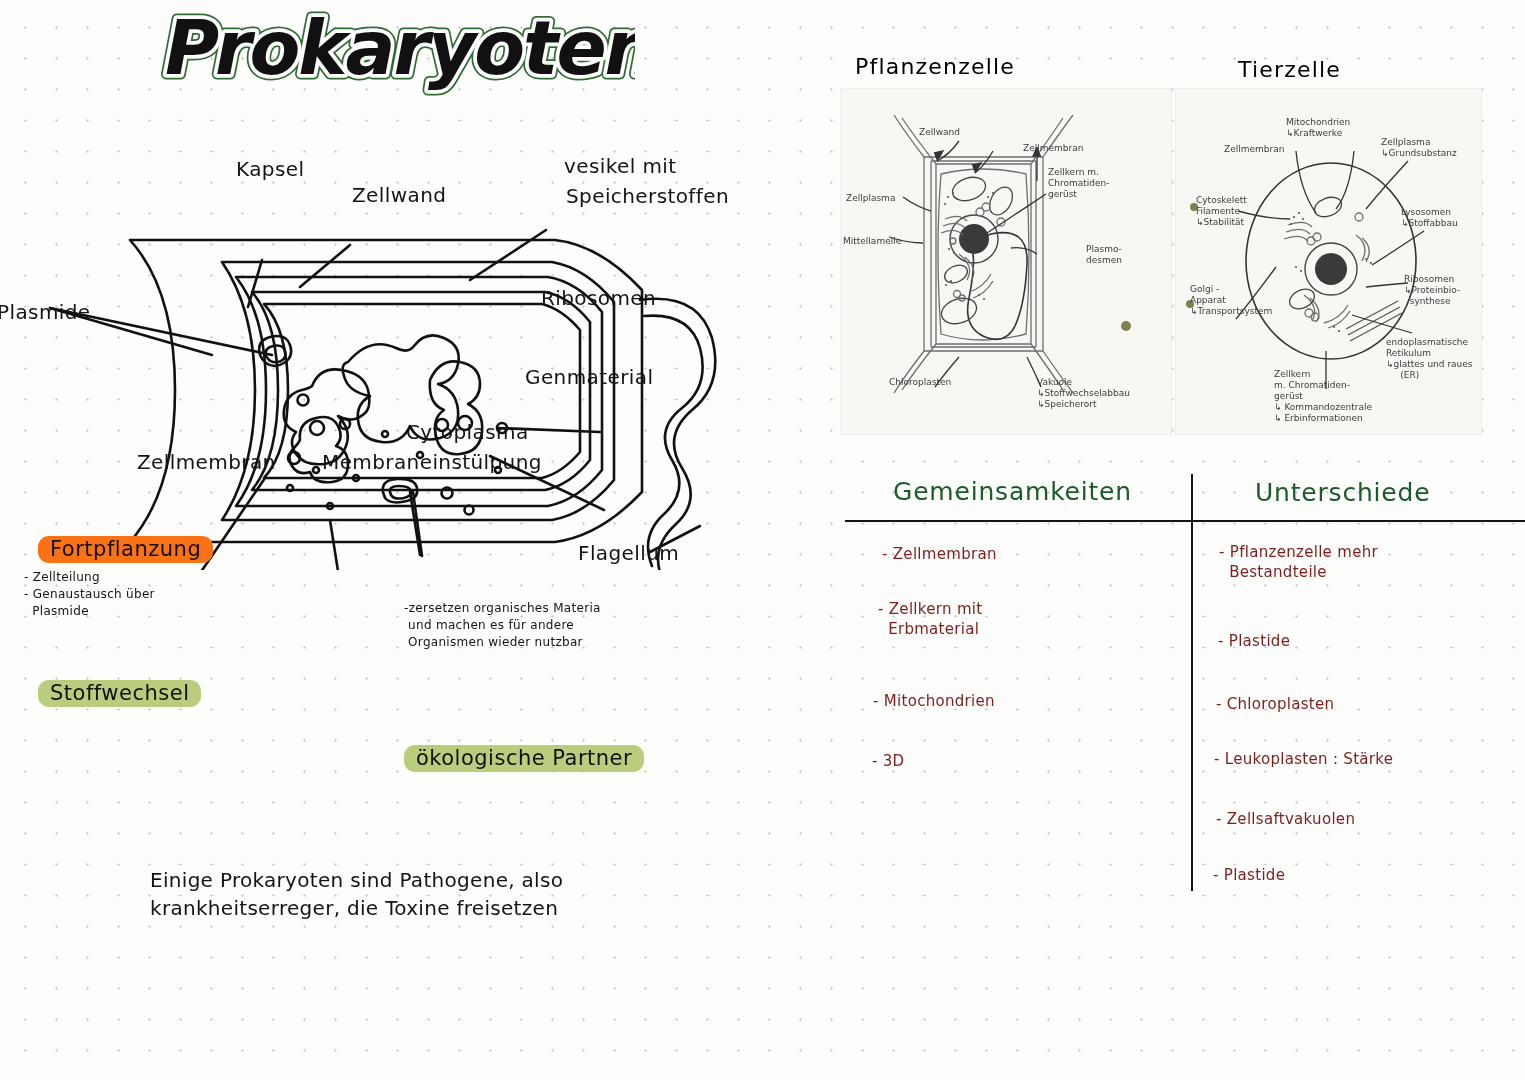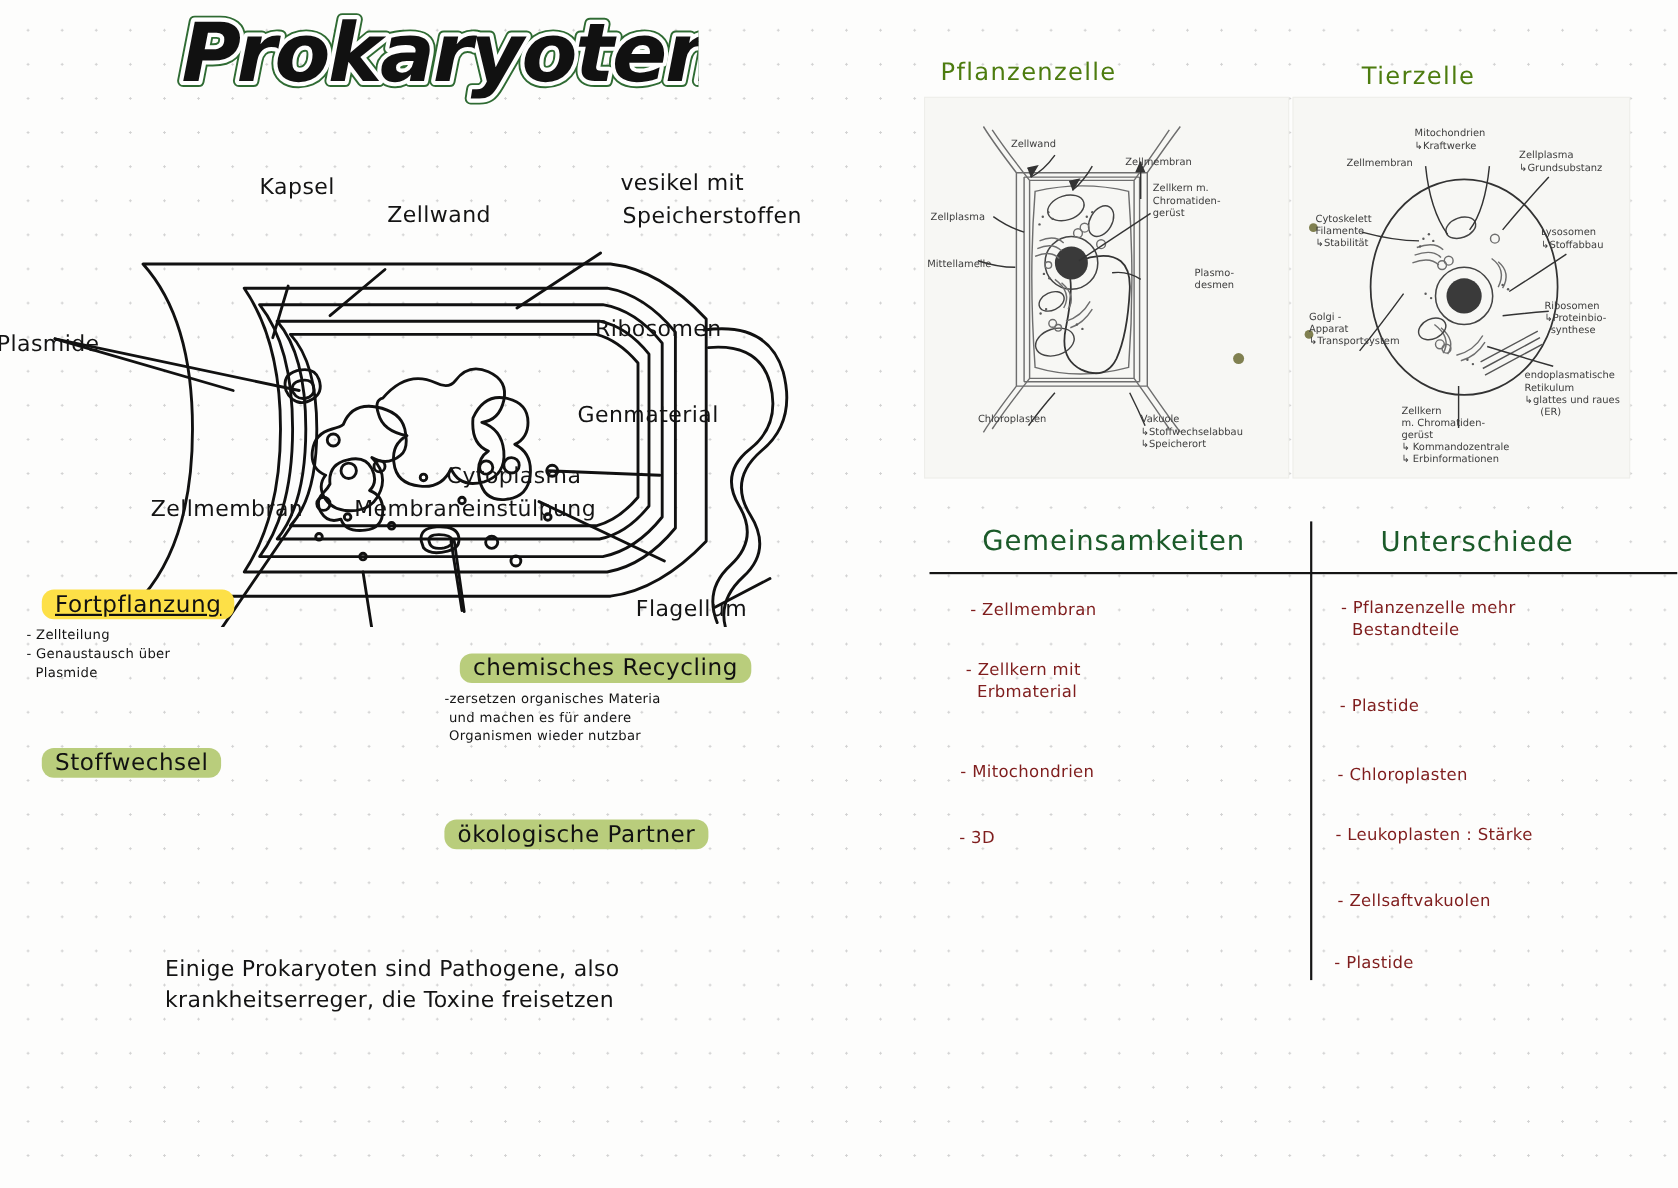--- a/index.html
+++ b/index.html
@@ -65,21 +65,21 @@
   #blk-stoffwechsel{left:24px;top:680px;}
   #blk-recycling{left:404px;top:594px;}
   #blk-partner{left:404px;top:745px;}
   #blk-pathogen{left:150px;top:866px;}
 
   
   .cellpanel{background:#f7f7f4;border:1px solid #eeeeea;}
   #panel-plant{left:840px;top:88px;width:330px;height:345px;}
   #panel-animal{left:1175px;top:88px;width:305px;height:345px;}
   .celltitle{
-    font-size:22px;color:#4d7c0f;letter-spacing:1.2px;
+    font-size:22px;color:#000000;letter-spacing:1.2px;
   }
   #ttl-plant{left:855px;top:54px;}
   #ttl-animal{left:1238px;top:57px;}
   .cell-lbl{
     position:absolute;font-size:9px;color:#3d3d3d;
     font-family:"DejaVu Sans", sans-serif;line-height:1.22;white-space:pre;
   }
 
   
   #tbl-hline{left:845px;top:520px;width:680px;height:0;border-top:2.4px solid #151515;}
@@ -176,32 +176,31 @@
 <div class="abs hand lbl" id="lbl-vesikel2">Speicherstoffen</div>
 <div class="abs hand lbl" id="lbl-plasmide">Plasmide</div>
 <div class="abs hand lbl" id="lbl-ribosomen">Ribosomen</div>
 <div class="abs hand lbl" id="lbl-genmaterial">Genmaterial</div>
 <div class="abs hand lbl" id="lbl-cytoplasma">Cytoplasma</div>
 <div class="abs hand lbl" id="lbl-zellmembran">Zellmembran</div>
 <div class="abs hand lbl" id="lbl-membraneinst">Membraneinstülpung</div>
 <div class="abs hand lbl" id="lbl-flagellum">Flagellum</div>
 
 <div class="abs" id="blk-fortpflanzung">
-  <div class="hl" style="background:#fde047;margin-left:14px;text-decoration:underline;">Fortpflanzung</div>
+  <div class="hl" style="background:#f97316;margin-left:14px;">Fortpflanzung</div>
   <div class="hand note-body" style="margin-top:6px;">- Zellteilung
 - Genaustausch über
   Plasmide</div>
 </div>
 
 <div class="abs" id="blk-stoffwechsel">
   <div class="hl" style="background:#b9cd7c;margin-left:14px;">Stoffwechsel</div>
 </div>
 
 <div class="abs" id="blk-recycling">
-  <div class="hl" style="background:#b9cd7c;margin-left:14px;">chemisches Recycling</div>
   <div class="hand note-body" style="margin-top:6px;">-zersetzen organisches Materia
  und machen es für andere
  Organismen wieder nutzbar</div>
 </div>
 
 <div class="abs" id="blk-partner">
   <div class="hl" style="background:#b9cd7c;">ökologische Partner</div>
 </div>
 
 <div class="abs hand note-body" id="blk-pathogen" style="font-size:20px;">Einige Prokaryoten sind Pathogene, also

